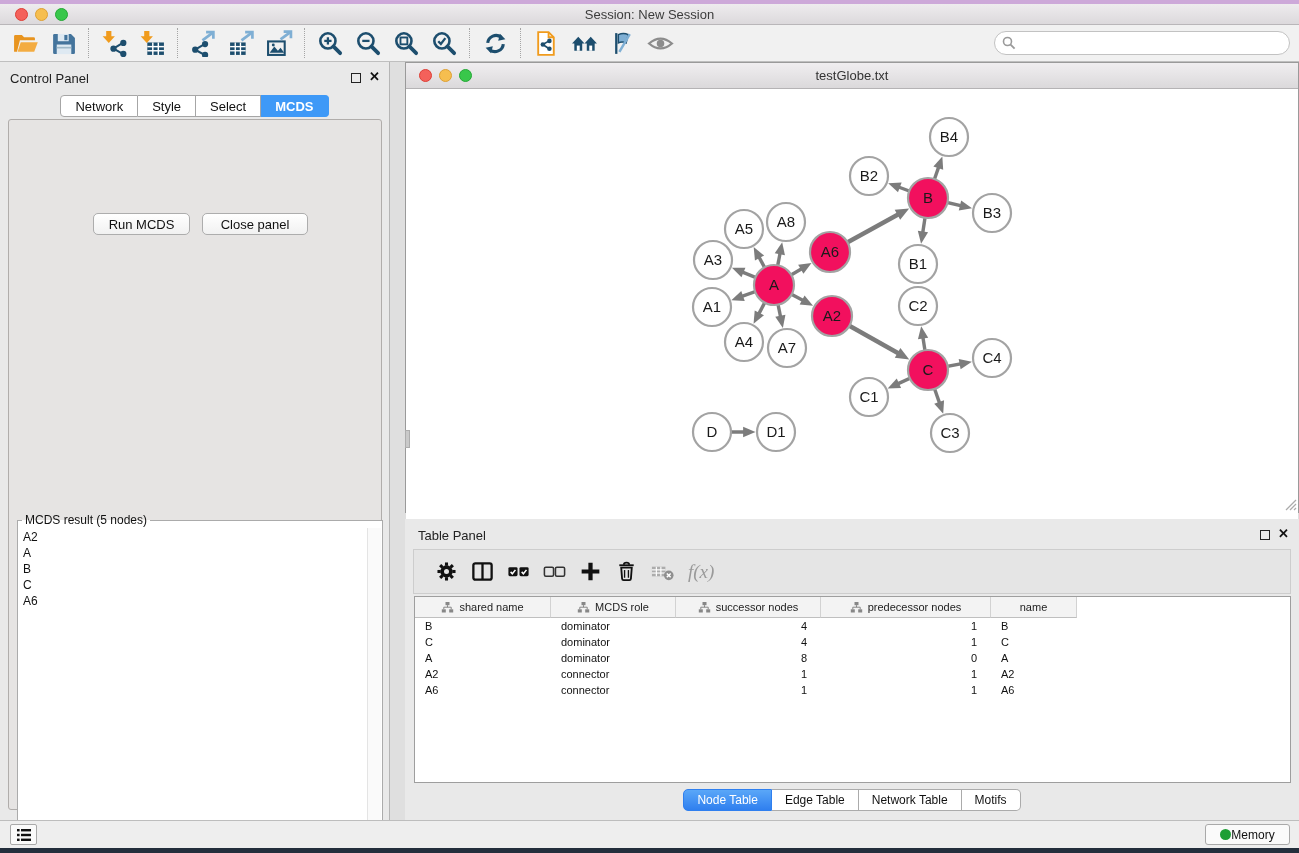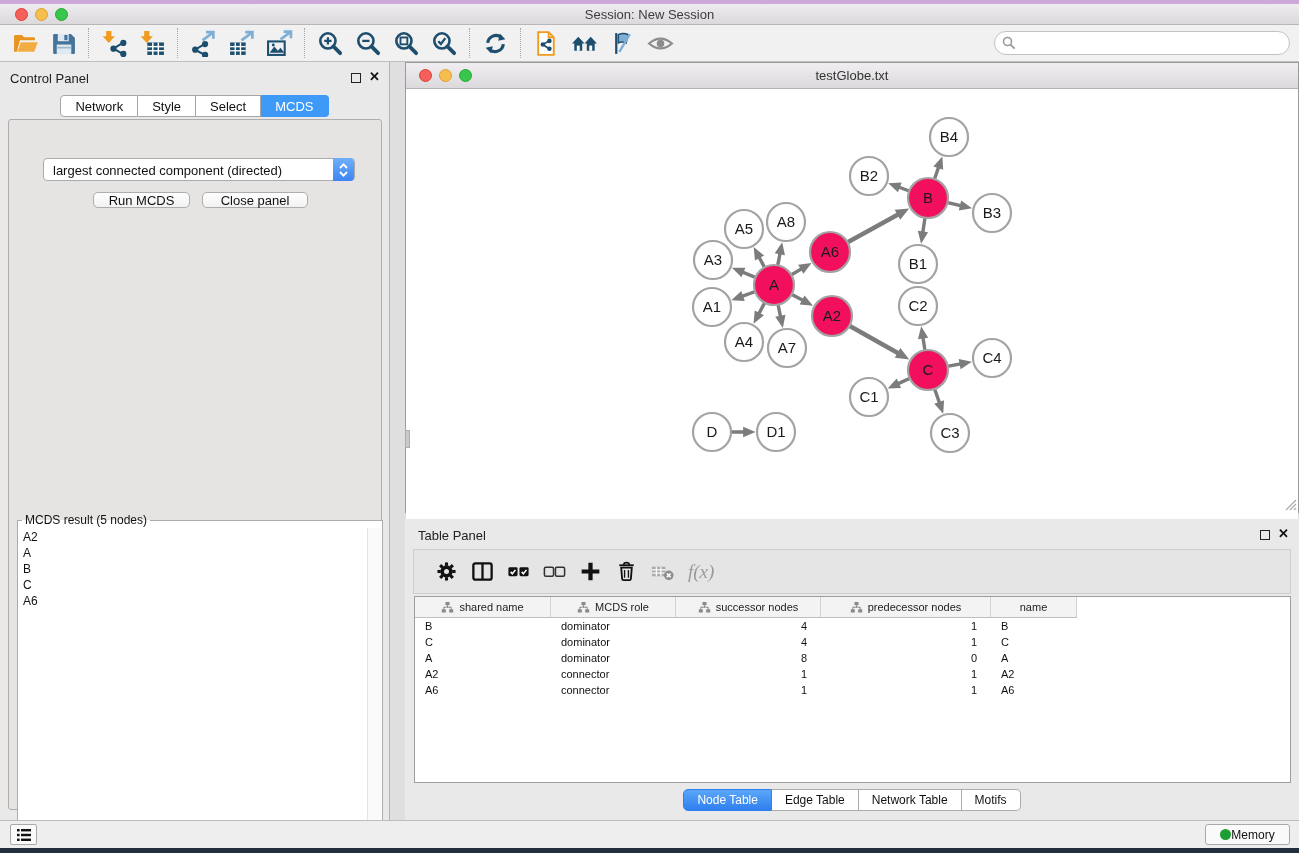--- a/index.html
+++ b/index.html
@@ -34,33 +34,33 @@
   .panel-head{position:relative;height:32px;}
   .panel-head .ptitle{position:absolute;left:10px;top:9px;font-size:13px;color:#222;}
   .float-ic{position:absolute;top:11px;width:10px;height:10px;border:1.5px solid #222;cursor:pointer;}
   .close-ic{position:absolute;top:8px;font-size:13px;font-weight:bold;color:#111;cursor:pointer;line-height:14px;}
   #cp-float{right:28px;} #cp-close{right:9px;}
 
   #control-tabs{position:absolute;left:0;top:33px;width:100%;display:flex;justify-content:center;}
   .ctab{height:22px;padding:0 14px;background:#FFF;border:1px solid #A6A6A6;border-left:none;
     font-size:13px;color:#111;display:flex;align-items:center;cursor:pointer;}
   .ctab:first-child{border-left:1px solid #A6A6A6;border-radius:4px 0 0 4px;}
-  .ctab:last-child{border-radius:0 4px 4px 0;}
+  .ctab:last-child{border-radius:0 4px 4px 0;font-weight:bold;}
   .ctab.active{background:#3E99F7;border-color:#3E99F7;color:#FFF;}
 
   #cp-content{position:absolute;left:8px;top:57px;width:374px;height:691px;background:#E6E4E3;
     border:1px solid #B0ADAB;border-radius:3px;}
   #opt-label{position:absolute;left:0;width:100%;top:17px;text-align:center;font-size:13px;color:#111;}
   #criterion{position:absolute;left:34px;top:38px;width:312px;height:23px;background:#FFF;
     border:1px solid #ABABAB;border-radius:4px;cursor:pointer;}
   #criterion .val{position:absolute;left:9px;top:4px;font-size:13px;color:#111;}
   #criterion .stepper{position:absolute;right:0;top:-1px;width:21px;height:23px;border-radius:0 4px 4px 0;
     background:linear-gradient(#6FB0F9,#3D84F2);display:flex;flex-direction:column;align-items:center;justify-content:center;}
-  .btn{position:absolute;height:16px;background:linear-gradient(#FFFFFF,#F1F1F1);border:1px solid #ADADAD;
-    border-radius:5px;font-size:13px;color:#111;display:flex;align-items:center;justify-content:center;cursor:pointer;}
+  .btn{position:absolute;height:22px;background:linear-gradient(#FFFFFF,#F1F1F1);border:1px solid #ADADAD;
+    border-radius:5px;font-size:13px;color:#111;display:flex;align-items:center;justify-content:center;cursor:pointer;margin-top:21px;}
   #run-btn{left:84px;top:72px;width:97px;}
   #closep-btn{left:193px;top:72px;width:106px;}
 
   #result-box{position:absolute;left:8px;top:393px;width:366px;height:343px;border:1px solid #ABABAB;
     background:#FFF;margin:0;padding:0;}
   #result-box legend{font-size:12px;color:#111;margin-left:4px;padding:0 3px;}
   #result-list{position:absolute;left:2px;top:2px;right:16px;bottom:2px;font-size:12px;color:#111;}
   .ritem{height:16px;line-height:16px;padding-left:3px;}
   #result-scroll{position:absolute;right:1px;top:1px;width:14px;bottom:1px;background:#FAFAFA;
     border-left:1px solid #E4E4E4;cursor:pointer;}
@@ -297,29 +297,20 @@
       <span class="float-ic" id="cp-float"></span>
       <span class="close-ic" id="cp-close">✕</span>
     </div>
     <div id="control-tabs">
         <div class="ctab">Network</div>
         <div class="ctab">Style</div>
         <div class="ctab">Select</div>
         <div class="ctab active">MCDS</div>
       </div>
     <div id="cp-content">
-      <div id="criterion">
-        <span class="val">largest connected component (directed)</span>
-        <span class="stepper">
-          <svg width="11" height="16" viewBox="0 0 11 16">
-              <path d="M2 6 L5.5 2.4 L9 6" fill="none" stroke="#FFF" stroke-width="1.8"></path>
-              <path d="M2 10 L5.5 13.6 L9 10" fill="none" stroke="#FFF" stroke-width="1.8"></path>
-            </svg>
-        </span>
-      </div>
       <div class="btn" id="run-btn">Run MCDS</div>
       <div class="btn" id="closep-btn">Close panel</div>
       <fieldset id="result-box">
         <legend>MCDS result (5 nodes)</legend>
         <div style="position:relative;width:100%;height:100%;">
           <div id="result-list">
               <div class="ritem">A2</div>
               <div class="ritem">A</div>
               <div class="ritem">B</div>
               <div class="ritem">C</div>

